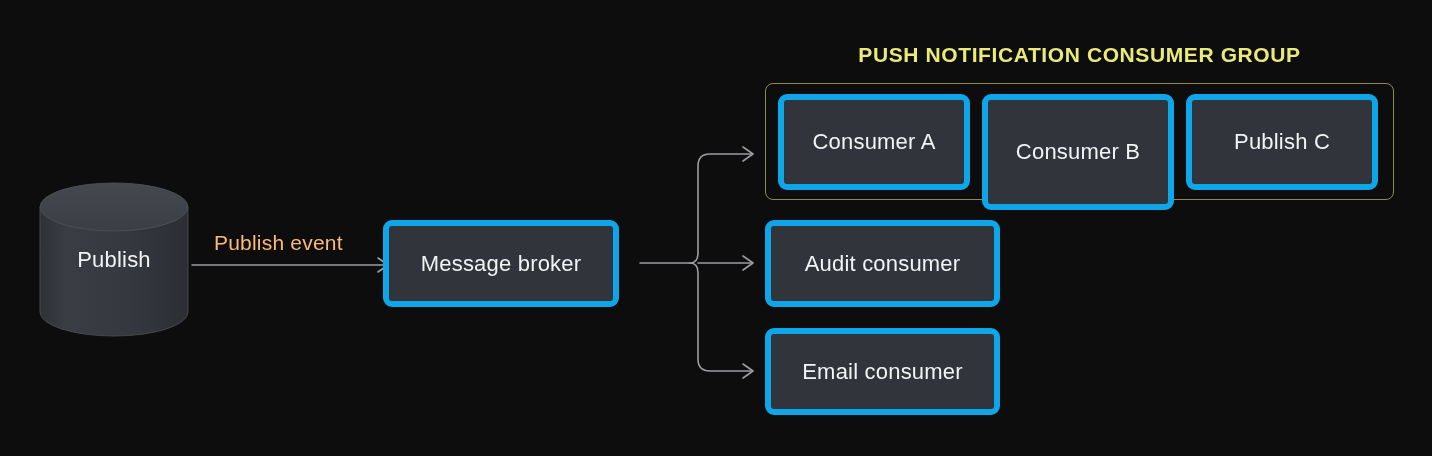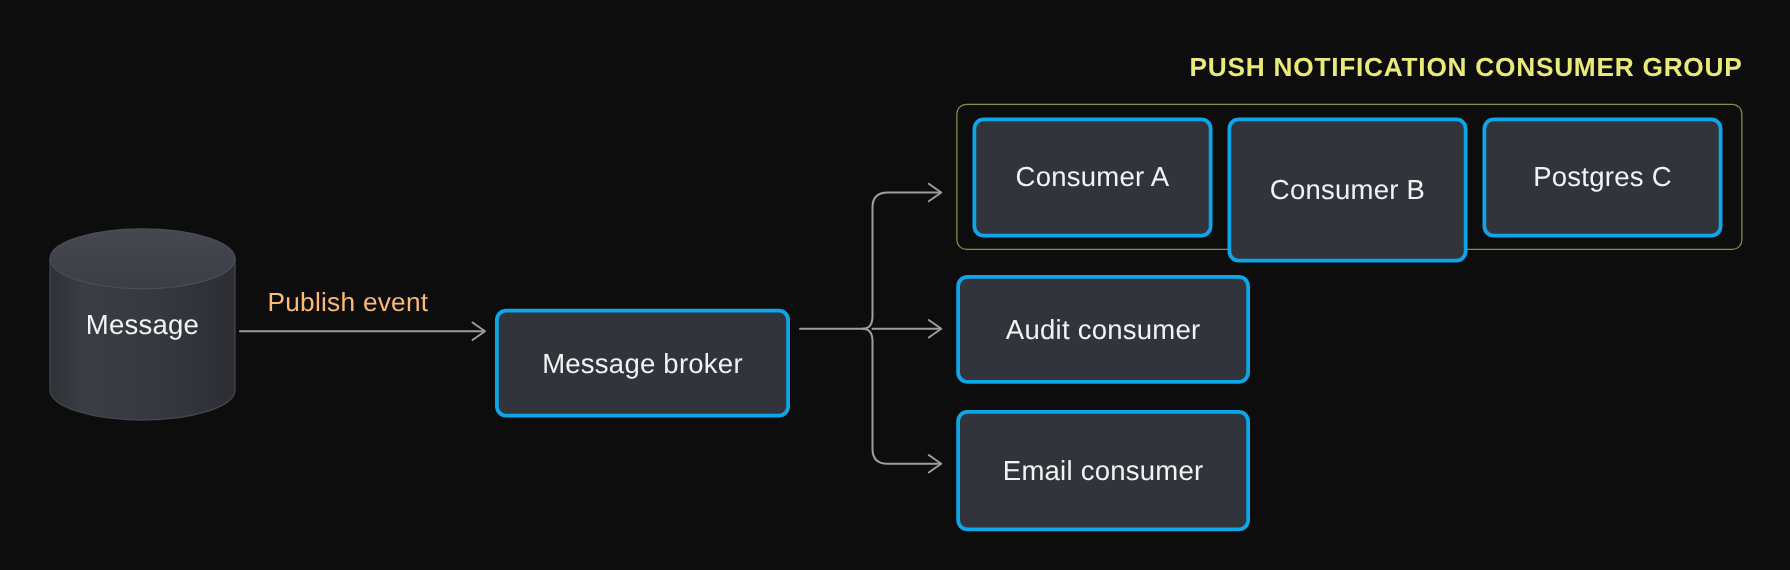--- a/index.html
+++ b/index.html
@@ -34,32 +34,32 @@
     font-size: 22px;
     color: #f2f3f5;
     letter-spacing: 0.2px;
   }
 
   
   .node-box {
     position: absolute;
     box-sizing: border-box;
     background: #31343a;
-    border: 3px solid #0ea5e9;
+    border: 6px solid #0ea5e9;
     border-radius: 9px;
     display: flex;
     align-items: center;
     justify-content: center;
     color: #f2f3f5;
     font-size: 22px;
     letter-spacing: 0.2px;
   }
-  .node-box.broker      { left: 396px; top: 220px; width: 236px; height: 87px; margin-top: 27px; }
+  .node-box.broker      { left: 383px; top: 220px; width: 236px; height: 87px; }
   .node-box.audit       { left: 765px; top: 220px; width: 235px; height: 87px; justify-content: center; }
-  .node-box.email       { left: 765px; top: 328px; width: 235px; height: 97px; }
+  .node-box.email       { left: 765px; top: 328px; width: 235px; height: 87px; }
   .node-box.consumer-a  { left: 778px; top: 94px;  width: 192px; height: 96px; }
   .node-box.consumer-b  { left: 982px; top: 94px;  width: 192px; height: 116px; }
   .node-box.consumer-c  { left: 1186px; top: 94px; width: 192px; height: 96px; }
 
   
   .group-box {
     position: absolute;
     left: 765px;
     top: 83px;
     width: 629px;
@@ -67,21 +67,21 @@
     box-sizing: border-box;
     border: 1px solid #8c8c4e;
     border-radius: 8px;
     background: transparent;
   }
   .group-title {
     position: absolute;
     left: 765px;
     top: 43px;
     width: 629px;
-    text-align: right;
+    text-align: center;
     font-size: 21px;
     font-weight: bold;
     color: #eaea7a;
     letter-spacing: 0.6px;
   }
 
   
   .edge-label {
     position: absolute;
     left: 214px;
@@ -129,42 +129,42 @@
       <path d="M743,147 L753,154 L743,161"></path>
 
       <path d="M698,263 L752,263"></path>
       <path d="M743,256 L753,263 L743,270"></path>
 
       <path d="M690,263 q8,0 8,10 L698,359 q0,12 12,12 L752,371"></path>
       <path d="M743,364 L753,371 L743,378"></path>
     </g>
   </svg>
 
-  <div class="cylinder-label">Message</div>
+  <div class="cylinder-label">Publish</div>
 
   <div class="edge-label">Publish event</div>
 
   <div class="node-box broker">
     <span>Message broker</span>
   </div>
 
   <div class="group-title">PUSH NOTIFICATION CONSUMER GROUP</div>
 
   <div class="group-box"></div>
 
   <div class="node-box consumer-a">
     <span>Consumer A</span>
   </div>
 
   <div class="node-box consumer-b">
     <span>Consumer B</span>
   </div>
 
   <div class="node-box consumer-c">
-    <span>Postgres C</span>
+    <span>Publish C</span>
   </div>
 
   <div class="node-box audit">
     <span>Audit consumer</span>
   </div>
 
   <div class="node-box email">
     <span>Email consumer</span>
   </div>
 

